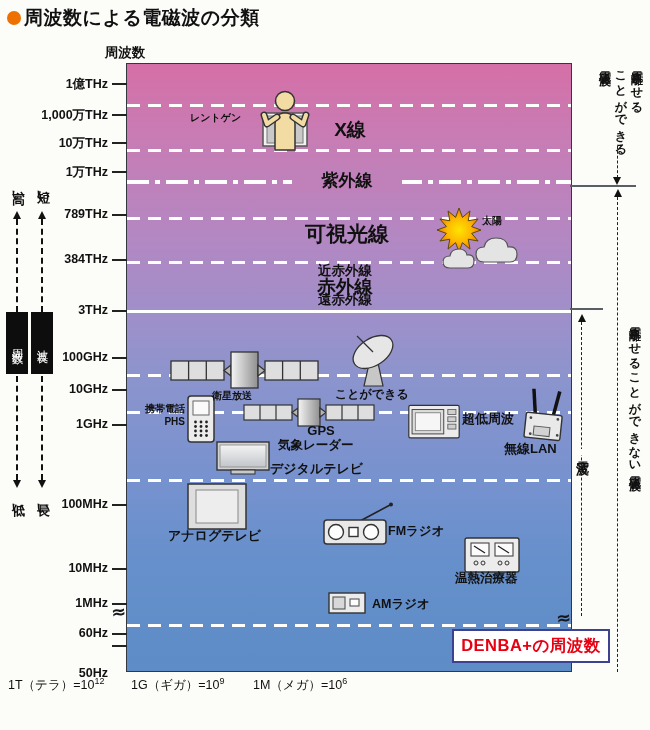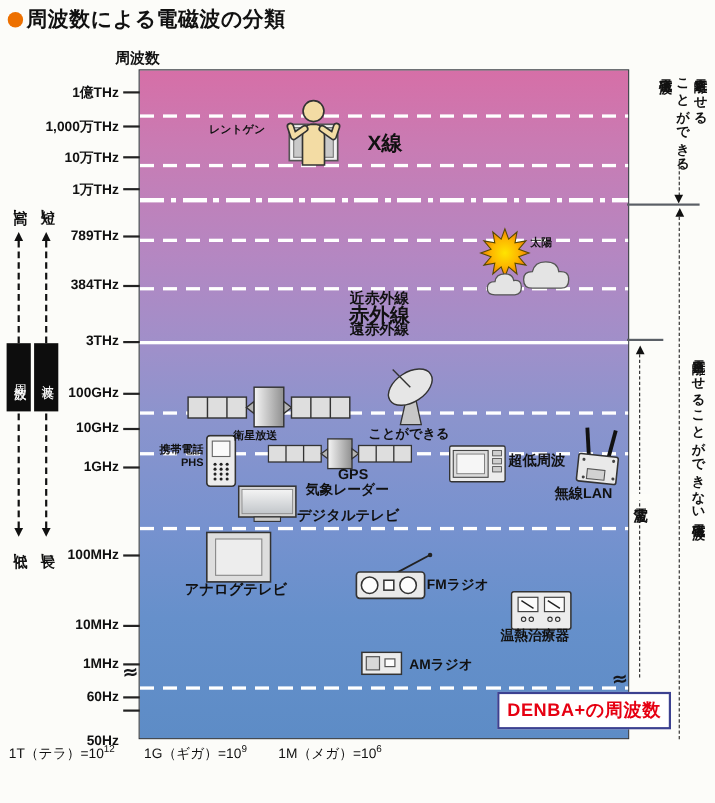--- a/index.html
+++ b/index.html
@@ -87,20 +87,22 @@
   <div class="scale-box vtext" style="left:31px;top:312px;">波長</div>
   <div class="dashline-v" style="left:16px;top:376px;height:104px;"></div>
   <div class="tri down" style="left:13px;top:480px;"></div>
   <div class="dashline-v" style="left:41px;top:376px;height:104px;"></div>
   <div class="tri down" style="left:38px;top:480px;"></div>
   <div class="scale-word vtext" style="left:9px;top:494px;">低い</div>
   <div class="scale-word vtext" style="left:34px;top:494px;">長い</div>
 
   <div class="band-label" style="left:300px;width:100px;top:117px;font-size:19px;">X線</div>
   <div class="dev-label" style="left:190px;top:111px;">レントゲン</div>
+  <div class="band-label" style="left:292px;width:100px;top:169px;font-size:17px;background:#c080ba;padding:0 5px;">紫外線</div>
+  <div class="band-label" style="left:287px;width:120px;top:220px;font-size:21px;">可視光線</div>
   <div class="dev-label" style="left:482px;top:214px;">太陽</div>
   <div class="band-label" style="left:295px;width:100px;top:262px;font-size:13.5px;">近赤外線</div>
   <div class="band-label" style="left:295px;width:100px;top:274px;font-size:18.5px;">赤外線</div>
   <div class="band-label" style="left:295px;width:100px;top:291px;font-size:13.5px;">遠赤外線</div>
 
   <div class="icon" style="left:252px;top:90px;">
     <svg width="66" height="62" viewBox="0 0 66 62">
       <rect x="11" y="23" width="44" height="33" fill="#f2f2f2" stroke="#555" stroke-width="1.5"></rect>
       <rect x="15" y="26" width="36" height="27" fill="#c9c9c9" stroke="#777" stroke-width="1"></rect>
       <circle cx="33" cy="11" r="9.5" fill="#f3dca4" stroke="#333" stroke-width="1.5"></circle>

